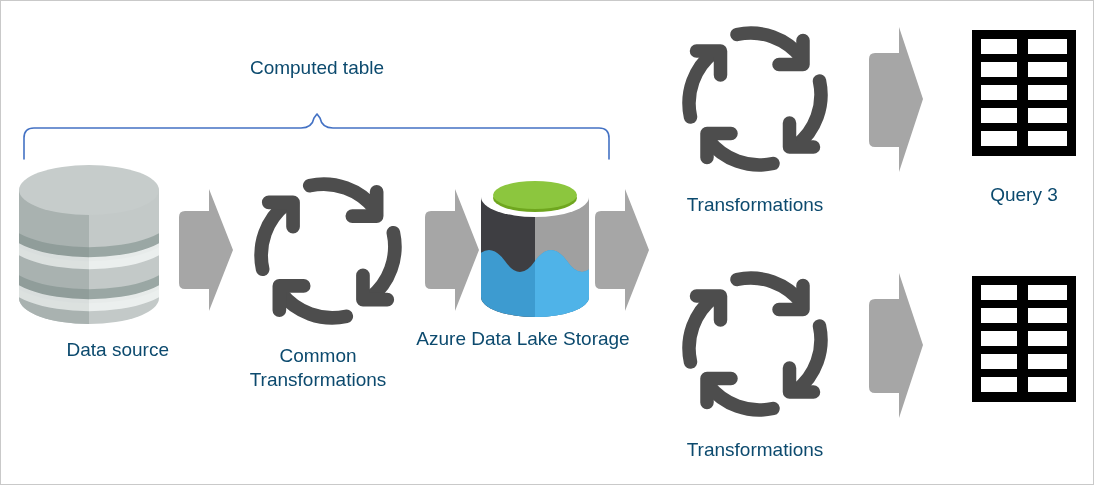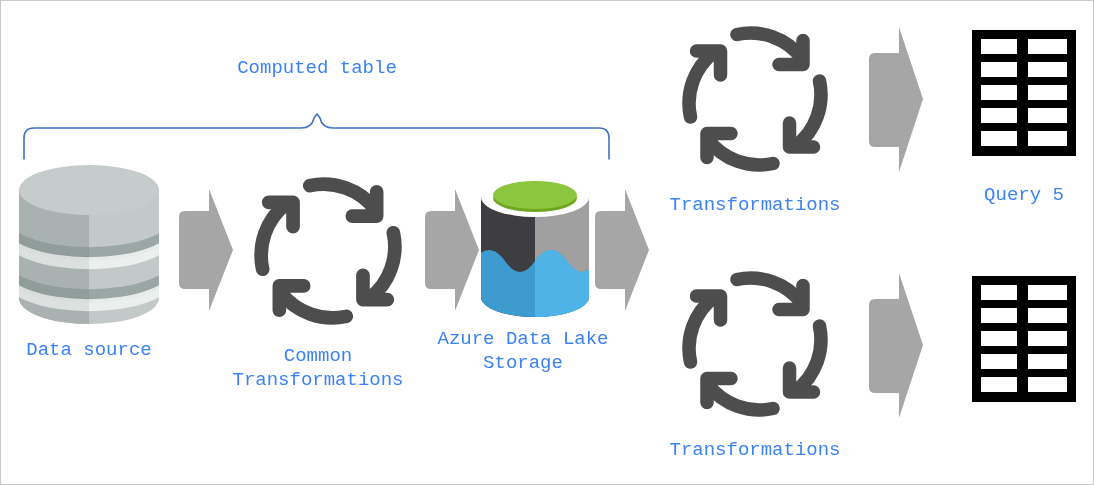--- a/index.html
+++ b/index.html
@@ -14,26 +14,26 @@
     position: relative;
     width: 1094px;
     height: 485px;
     background: #ffffff;
     border: 1px solid #c9c9c9;
     box-sizing: border-box;
     overflow: hidden;
   }
   .label {
     position: absolute;
-    color: #3b82f6;
+    color: #0c4a6e;
     font-size: 19px;
     line-height: 24px;
     text-align: center;
     white-space: pre-line;
-    font-family: Liberation Mono, monospace;
+    font-family: Liberation Sans, sans-serif;
   }
   .svg-layer {
     position: absolute;
     left: 0;
     top: 0;
     width: 1094px;
     height: 485px;
     pointer-events: none;
   }
   .node-svg { position: absolute; }
@@ -77,21 +77,21 @@
       <path d="M -10 62 A 70 26 0 0 0 158 62 L 158 74 A 70 26 0 0 1 -10 74 Z" fill="#F0F3F2" opacity="0.9"></path>
 
       <path d="M -10 94 A 70 26 0 0 0 158 94 L 158 108 A 70 26 0 0 1 -10 108 Z" fill="#93A19E" opacity="0.85"></path>
       <path d="M -10 104 A 70 26 0 0 0 158 104 L 158 116 A 70 26 0 0 1 -10 116 Z" fill="#F0F3F2" opacity="0.9"></path>
       <rect x="0" y="0" width="74" height="160" fill="#2b3b38" opacity="0.07"></rect>
     </g>
 
     <ellipse cx="74" cy="26" rx="70" ry="25" fill="#C6CCCB"></ellipse>
   </svg>
 
-  <div class="label" style="left:8px; top:337px; width:160px;">Data source</div>
+  <div class="label" style="left:8px; top:337px; width:160px;text-align:right;">Data source</div>
 
   <svg class="node-svg" style="left:178px; top:188px; width:54px; height:122px;" viewBox="0 0 54 122" xmlns="http://www.w3.org/2000/svg">
     <path d="M 30 0 L 54 61 L 30 122 L 30 100 L 6 100 Q 0 100 0 94 L 0 28 Q 0 22 6 22 L 30 22 Z" fill="#A6A6A6"></path>
   </svg>
 
   <svg class="node-svg" style="left:251px; top:174px; width:152px; height:152px;" viewBox="0 0 100 100" xmlns="http://www.w3.org/2000/svg">
     <g fill="none" stroke="#4D4D4D" stroke-width="9" stroke-linecap="round" stroke-linejoin="round">
 
       <path d="M 7 62 A 43 43 0 0 1 22.5 19"></path>
       <path d="M 11 18 L 27 18 L 27 34" stroke-linecap="round"></path>
@@ -176,21 +176,21 @@
       <rect x="56" y="32" width="39" height="15"></rect>
       <rect x="9" y="55" width="36" height="15"></rect>
       <rect x="56" y="55" width="39" height="15"></rect>
       <rect x="9" y="78" width="36" height="15"></rect>
       <rect x="56" y="78" width="39" height="15"></rect>
       <rect x="9" y="101" width="36" height="15"></rect>
       <rect x="56" y="101" width="39" height="15"></rect>
     </g>
   </svg>
 
-  <div class="label" style="left:953px; top:182px; width:140px;">Query 5</div>
+  <div class="label" style="left:953px; top:182px; width:140px;">Query 3</div>
 
   <svg class="node-svg" style="left:679px; top:268px; width:150px; height:150px;" viewBox="0 0 100 100" xmlns="http://www.w3.org/2000/svg">
     <g fill="none" stroke="#4D4D4D" stroke-width="9" stroke-linecap="round" stroke-linejoin="round">
       <path d="M 7 62 A 43 43 0 0 1 22.5 19"></path>
       <path d="M 11 18 L 27 18 L 27 34"></path>
       <path d="M 38 7 A 43 43 0 0 1 81 22.5"></path>
       <path d="M 82 11 L 82 27 L 66 27"></path>
       <path d="M 93 38 A 43 43 0 0 1 77.5 81"></path>
       <path d="M 89 82 L 73 82 L 73 66"></path>
       <path d="M 62 93 A 43 43 0 0 1 19 77.5"></path>

